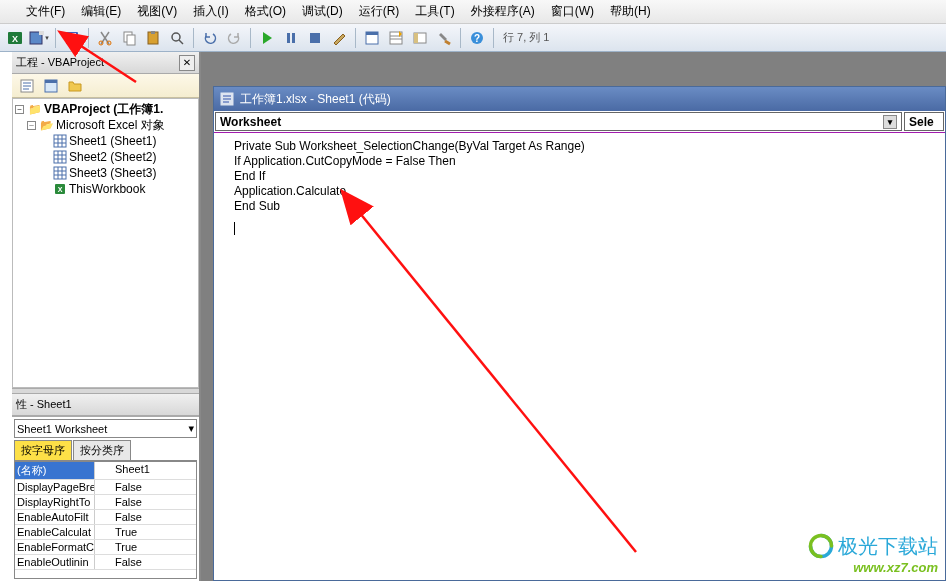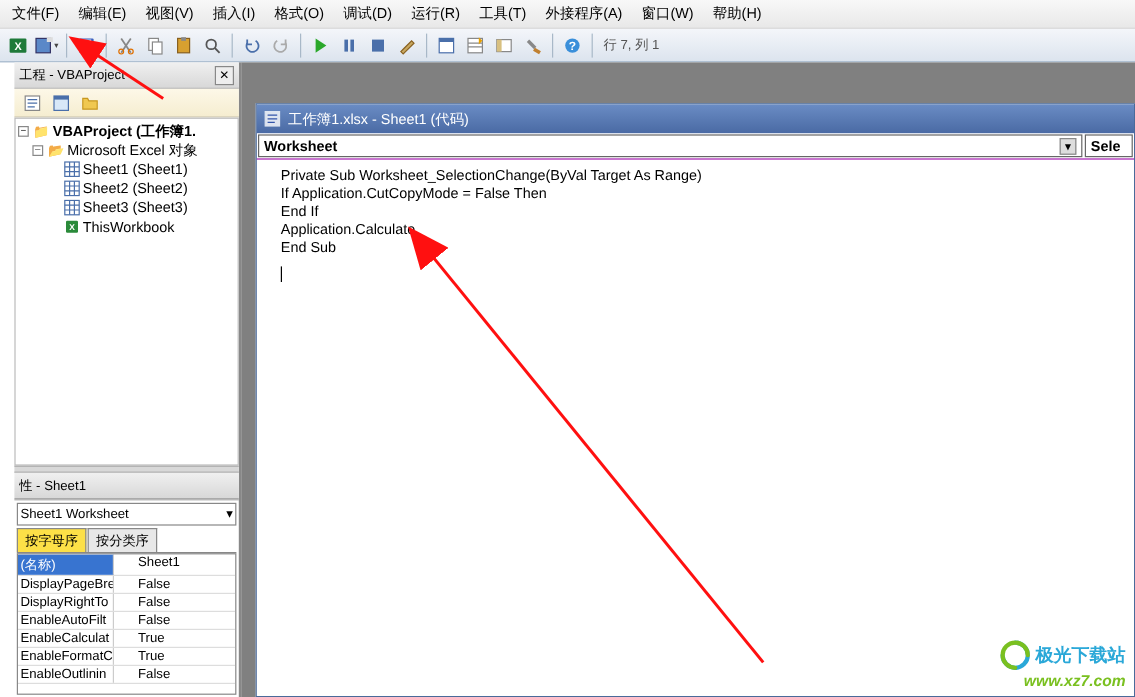--- a/index.html
+++ b/index.html
@@ -1,19 +1,19 @@
 <!DOCTYPE html>
 <html><head>
 <meta charset="utf-8">
 <style>
 * { margin: 0; padding: 0; box-sizing: border-box; font-family: "Microsoft YaHei", SimSun, Arial, sans-serif; }
 body { width: 946px; height: 581px; overflow: hidden; background: #fff; position: relative; }
 
 
-.menubar { height: 24px; background: linear-gradient(#f8f8f8, #e8e8e8); border-bottom: 1px solid #ccc; display: flex; align-items: center; padding-left: 2px; font-size: 12px; }
+.menubar { height: 24px; background: linear-gradient(#f8f8f8, #e8e8e8); border-bottom: 1px solid #ccc; display: flex; align-items: center; padding-left: 18px; font-size: 12px; }
 .menubar .item { padding: 0 8px; cursor: pointer; }
 
 
 .toolbar { height: 28px; background: linear-gradient(#f4f6fa, #dce4ee); border-bottom: 1px solid #9db2c8; display: flex; align-items: center; padding-left: 4px; gap: 2px; font-size: 11px; }
 .tbtn { width: 22px; height: 22px; display: flex; align-items: center; justify-content: center; border: 1px solid transparent; cursor: pointer; }
 .tsep { width: 1px; height: 20px; background: #a8b8c8; margin: 0 3px; }
 .tb-text { color: #555; padding: 0 4px; }
 
 
 .main { display: flex; height: 529px; margin-left: 12px; }
@@ -60,21 +60,21 @@
 .combo.right-c { width: 40px; }
 .code-area { padding: 6px 8px 8px 20px; font-family: "Courier New", SimSun, monospace; font-size: 12px; line-height: 15px; color: #000; position: relative; }
 .code-line { white-space: pre; }
 
 
 .arrow-svg { position: absolute; left: 0; top: 0; pointer-events: none; }
 
 
 .watermark { position: absolute; right: 8px; bottom: 6px; text-align: right; font-size: 12px; }
 .wm-logo { width: 28px; height: 28px; display:inline-block; vertical-align:middle; }
-.wm-text1 { color: #2aa8d8; font-size: 15px; font-weight: bold; vertical-align:middle; }
+.wm-text1 { color: #2aa8d8; font-size: 20px; font-weight: normal; vertical-align:middle; }
 .wm-text2 { color: #7ac020; font-size: 13px; font-style: italic; font-weight: bold; }
 
 .icon-svg { width: 16px; height: 16px; }
 </style>
 </head>
 <body>
 
 <div class="menubar">
   <span class="item">文件(F)</span>
   <span class="item">编辑(E)</span>

